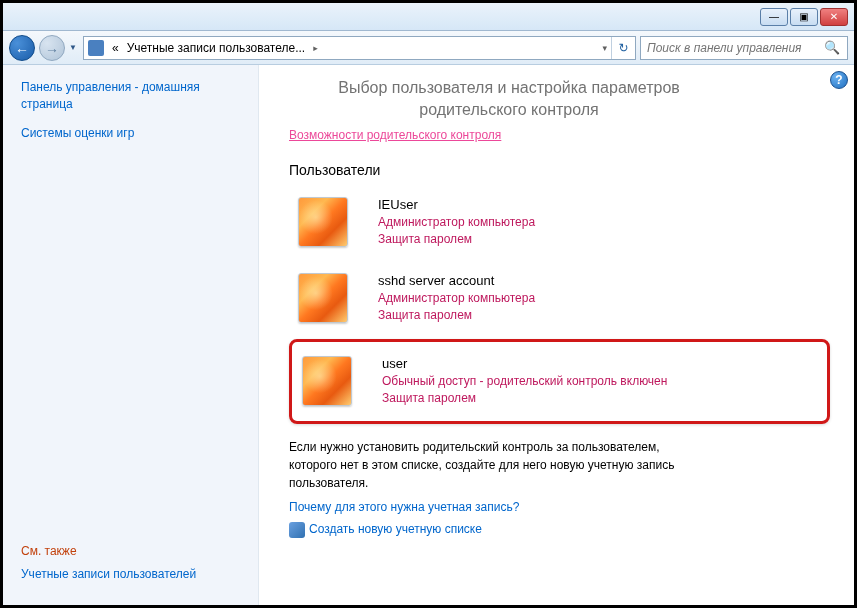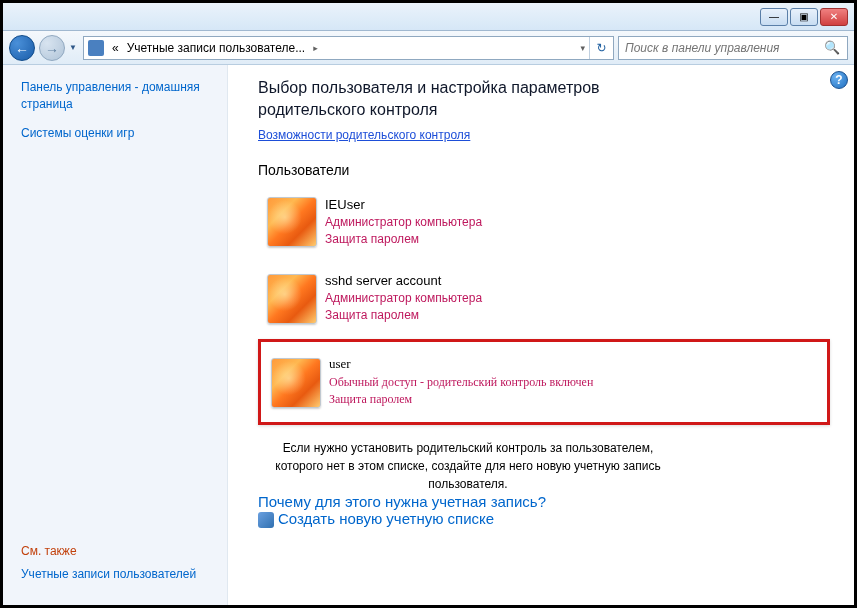--- a/index.html
+++ b/index.html
@@ -39,73 +39,72 @@
 .addressbar {
   flex: 1; height: 24px; border: 1px solid #8fa8c0; background: #fff;
   display: flex; align-items: center; overflow: hidden;
 }
 .addr-seg { display: flex; align-items: center; padding: 0 4px; height: 100%; white-space: nowrap; font-size: 12px; }
 .addr-icon { width: 16px; height: 16px; margin: 0 4px; background: #4a80c0; border-radius: 2px; display: inline-block; }
 .addr-arrow { padding: 0 4px; color: #606060; font-size: 9px; }
 .addr-ref { width: 24px; height: 24px; border-left: 1px solid #c0d0e0; display: flex; align-items: center; justify-content: center; color: #2060a0; }
 
 .searchbox {
-  width: 230px; height: 24px; border: 1px solid #8fa8c0; background: #fff;
+  width: 208px; height: 24px; border: 1px solid #8fa8c0; background: #fff;
   display: flex; align-items: center; padding: 0 6px;
 }
 .searchbox input { border: none; outline: none; flex: 1; font-size: 12px; color: #888; font-style: italic; font-family: inherit; }
 .search-ico { color: #3070b0; font-size: 13px; }
 
 .body-area { display: flex; height: calc(100% - 62px); position: relative; }
 
 .sidebar {
-  width: 225px; background: #f1f5fb; padding: 14px 10px 10px 18px;
+  width: 256px; background: #f1f5fb; padding: 14px 10px 10px 18px;
   display: flex; flex-direction: column; border-right: 1px solid #e0e8f0;
 }
 .sidebar a { color: #0066cc; text-decoration: none; font-size: 12px; display: block; margin-bottom: 12px; line-height: 1.4; }
 .sidebar .spacer { flex: 1; }
 .sidebar .sec-title { color: #c2410c; font-size: 12px; margin-bottom: 8px; }
 
 .main {
   flex: 1; background: #fff; padding: 12px 24px 12px 30px; overflow-y: scroll;
   position: relative;
 }
 .help-icon {
   position: absolute; top: 6px; right: 6px; width: 18px; height: 18px;
   border-radius: 50%; background: radial-gradient(circle at 30% 30%, #6ab0f0, #2070c0);
   color: #fff; font-weight: bold; display: flex; align-items: center; justify-content: center;
   font-size: 12px; border: 1px solid #1a5090;
 }
 
-h1.page-title { color: #0f172a; font-size: 16px; font-weight: normal; line-height: 1.4; margin-bottom: 6px; max-width: 440px; }
-.cap-link { color: #1d4ed8; text-decoration: underline; font-size: 12px; }
+h1.page-title { color: #737373; font-size: 16px; font-weight: normal; line-height: 1.4; margin-bottom: 6px; max-width: 440px; text-align: center; }
+.cap-link { color: #ec4899; text-decoration: underline; font-size: 12px; }
 
 .section-label { color: #000; font-size: 14px; margin: 20px 0 8px; }
 
 .user-row {
-  display: flex; align-items: flex-end; padding: 10px 8px; gap: 8px;
+  display: flex; align-items: flex-start; padding: 10px 8px; gap: 30px;
   border: 1px solid transparent; border-radius: 4px; margin-bottom: 4px;
 }
 .user-row.highlight {
-  border: 3px solid #d01818; border-radius: 0; padding: 14px 10px;
+  border: 3px solid #d01818; border-radius: 8px; padding: 14px 10px;
   box-shadow: 0 1px 3px rgba(0,0,0,0.15);
-  font-family: Liberation Serif, serif;
 }
 .avatar {
   width: 50px; height: 50px; border: 1px solid #c0c8d0; border-radius: 3px;
   background: linear-gradient(135deg, #ff9a3c 0%, #ffb850 30%, #ff7820 50%, #e85a10 70%, #ffcc70 100%);
   box-shadow: 0 1px 2px rgba(0,0,0,0.2);
   position: relative; overflow: hidden;
 }
 .avatar::before { content: ""; position: absolute; inset: 0; background: radial-gradient(circle at 35% 40%, rgba(255,240,180,0.6) 0%, transparent 40%); }
 .user-info .uname { font-size: 13px; color: #000; margin-bottom: 2px; }
 .user-info .urole, .user-info .uprot { font-size: 12px; color: #be185d; line-height: 1.4; }
 
-.note { font-size: 12px; color: #000; line-height: 1.5; margin-top: 14px; max-width: 420px; text-align: center; }
-.link-line { font-size: 15px; }
+.note { font-size: 12px; color: #000; line-height: 1.5; margin-top: 14px; max-width: 420px; }
+.link-line { margin-top: 8px; font-size: 12px; }
 .link-line a { color: #0066cc; text-decoration: none; }
 .link-ico { display: inline-block; width: 16px; height: 16px; vertical-align: middle; margin-right: 4px; background: linear-gradient(135deg, #70b050, #4a9030); border-radius: 3px; }
 .link-ico.users { background: linear-gradient(135deg, #6aa0e0, #3070b0); }
 
 
 .main::-webkit-scrollbar { width: 17px; }
 .main::-webkit-scrollbar-track { background: #f0f0f0; border-left: 1px solid #d8d8d8; }
 .main::-webkit-scrollbar-thumb { background: #c8c8c8; border: 1px solid #a8a8a8; border-radius: 2px; }
 .main::-webkit-scrollbar-button { height: 17px; background: #e8e8e8; border: 1px solid #c0c0c0; }
 </style>

